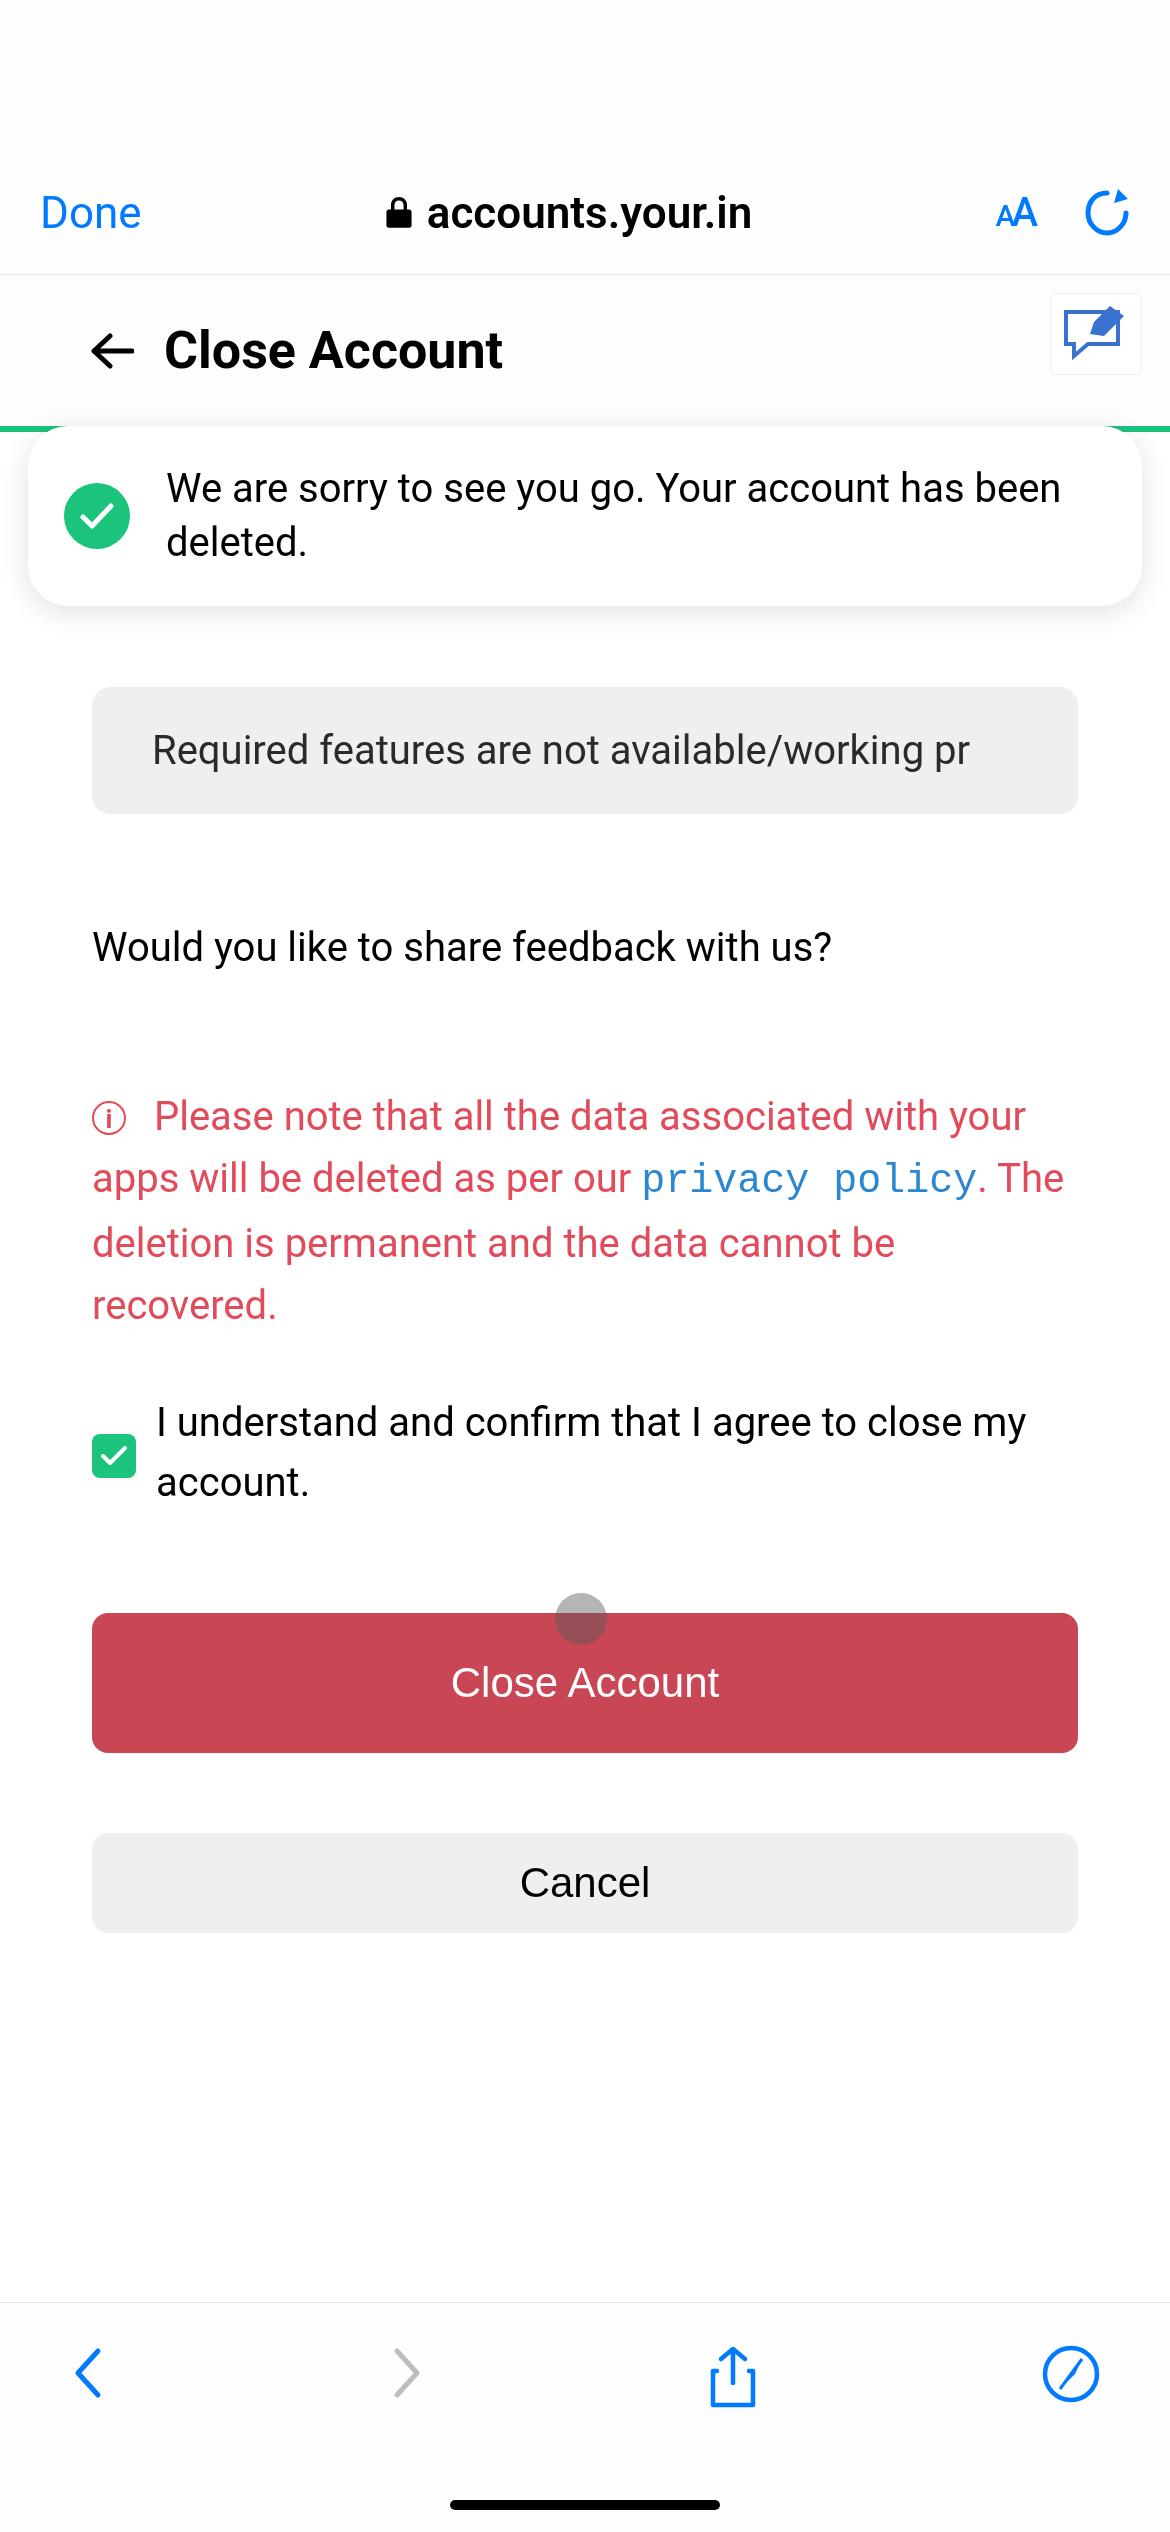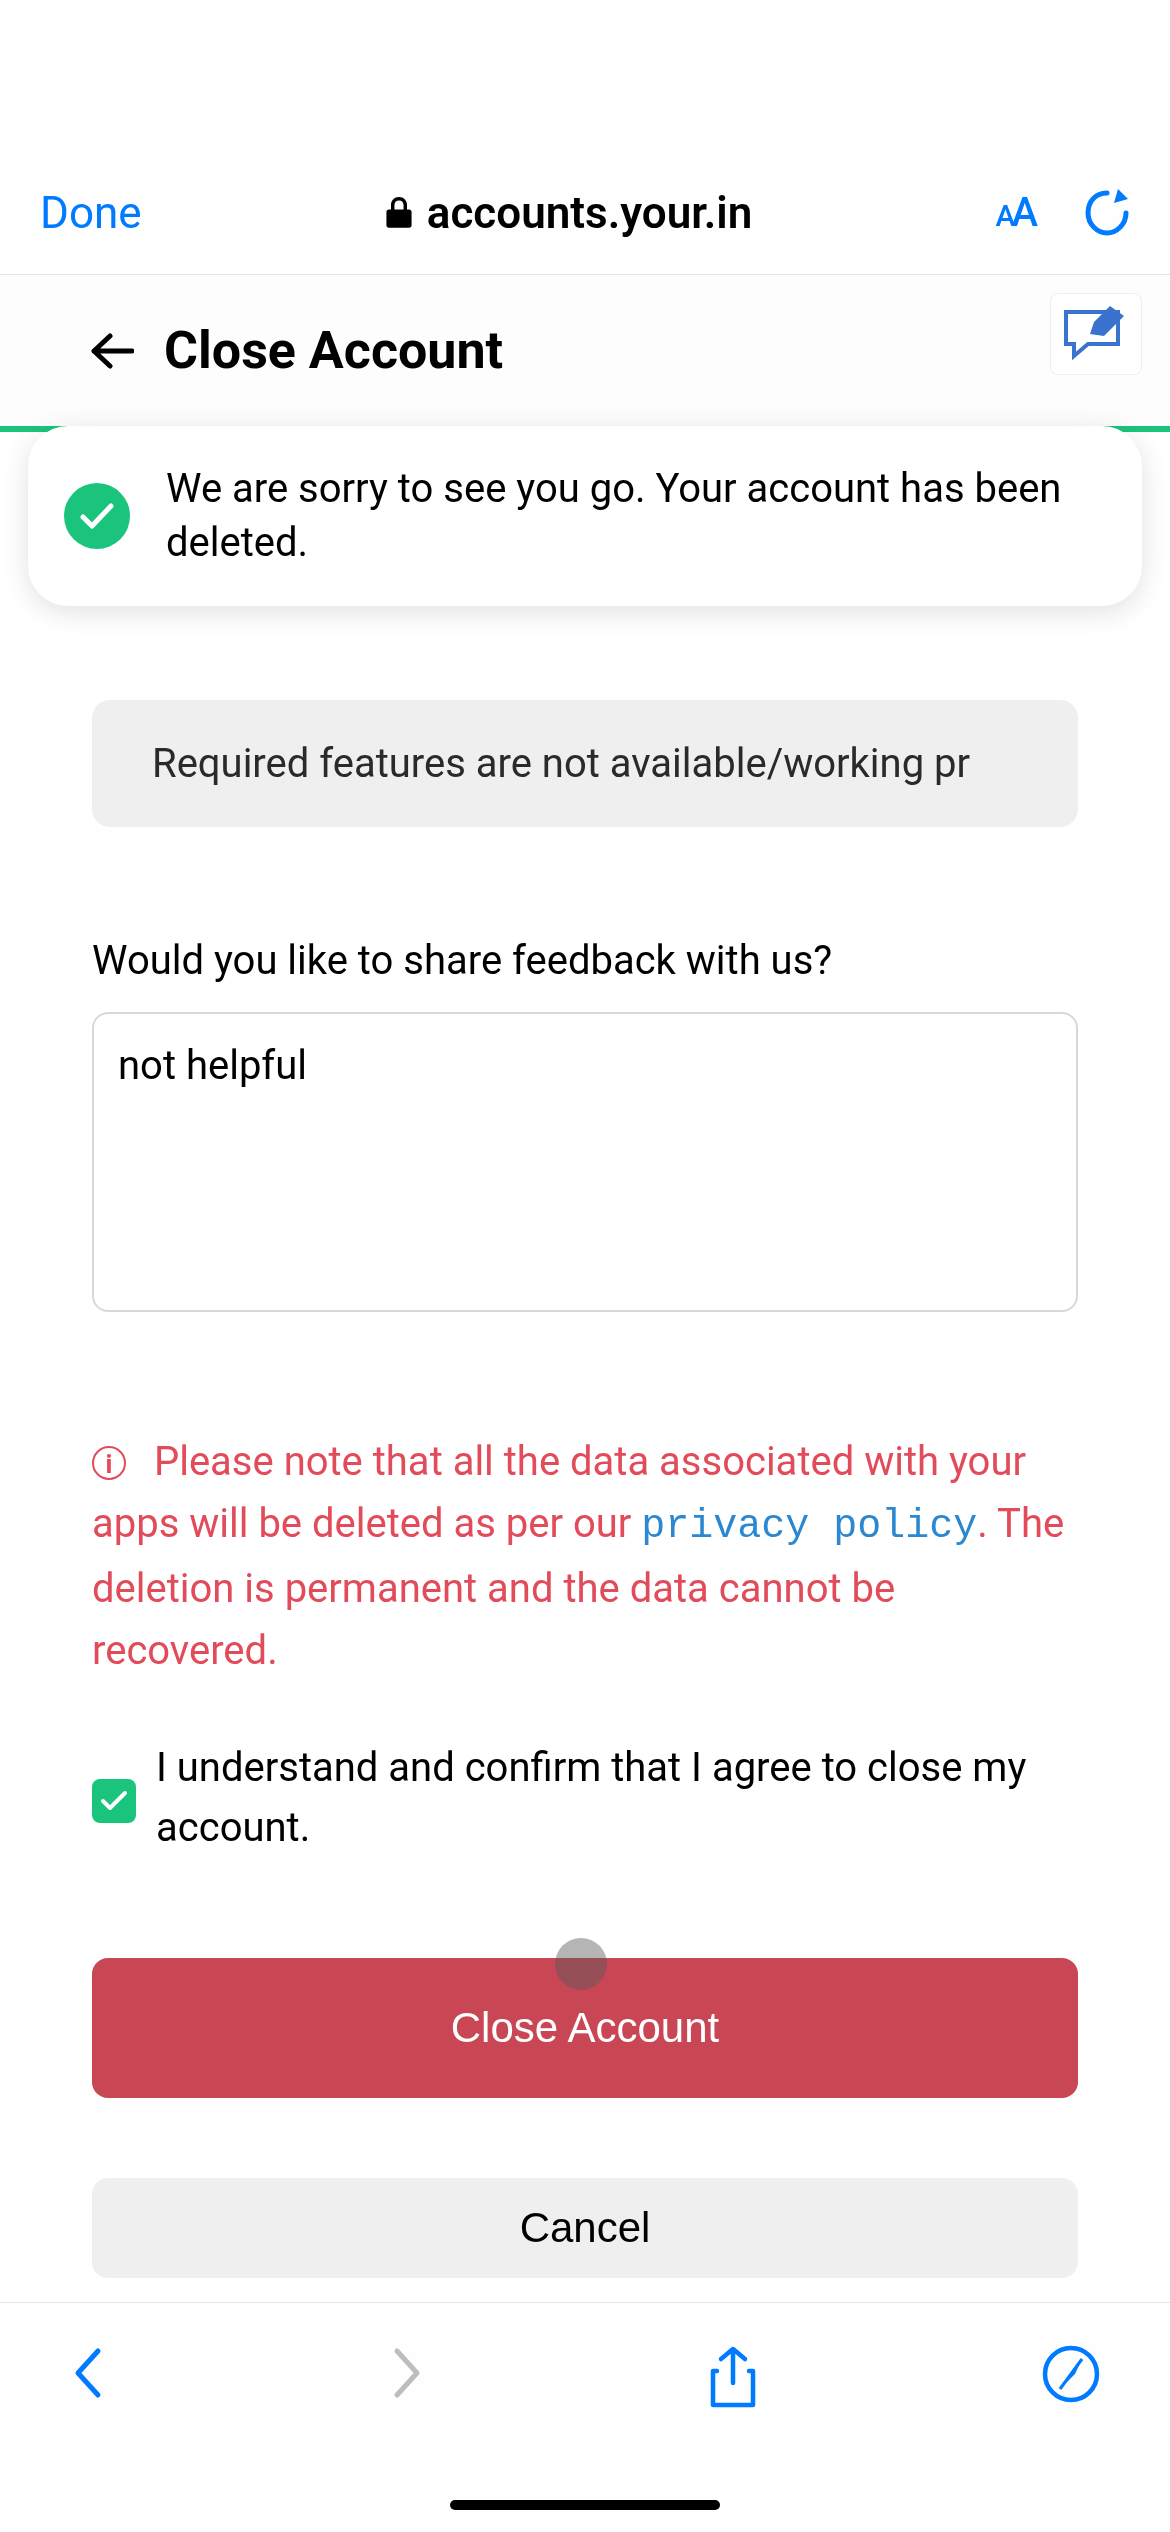--- a/index.html
+++ b/index.html
@@ -135,21 +135,21 @@
     
     .content {
       padding: 40px 92px 0 92px;
     }
     .reason-chip {
       background: #efefef;
       border-radius: 18px;
       padding: 40px 60px;
       font-size: 40px;
       color: #2a2a2a;
-      margin-top: 48px;
+      margin-top: 35px;
       white-space: nowrap;
       overflow: hidden;
     }
     .feedback-label {
       font-size: 40px;
       color: #000;
       margin-top: 110px;
       margin-bottom: 28px;
     }
     .feedback-textarea {
@@ -313,21 +313,20 @@
       <path fill="none" stroke="#fff" stroke-width="5" stroke-linecap="round" stroke-linejoin="round" d="M4 16 L13 25 L32 5"></path>
     </svg>
   </div>
   <div class="toast-text">We are sorry to see you go. Your account has been deleted.</div>
 </div>
 
 <div class="content">
   <div class="reason-chip">Required features are not available/working pr</div>
 
   <div class="feedback-label">Would you like to share feedback with us?</div>
-  <textarea class="feedback-textarea" style="">not helpful</textarea>
 
   <div class="warning">
     <span class="info-icon">i</span>
     <span>Please note that all the data associated with your apps will be deleted as per our </span><a href="#">privacy policy</a><span>. The deletion is permanent and the data cannot be recovered.</span>
   </div>
 
   <div class="confirm-row">
     <div class="checkbox">
       <svg width="28" height="22" viewBox="0 0 28 22">
         <path fill="none" stroke="#fff" stroke-width="4" stroke-linecap="round" stroke-linejoin="round" d="M3 11 L10 18 L25 3"></path>

